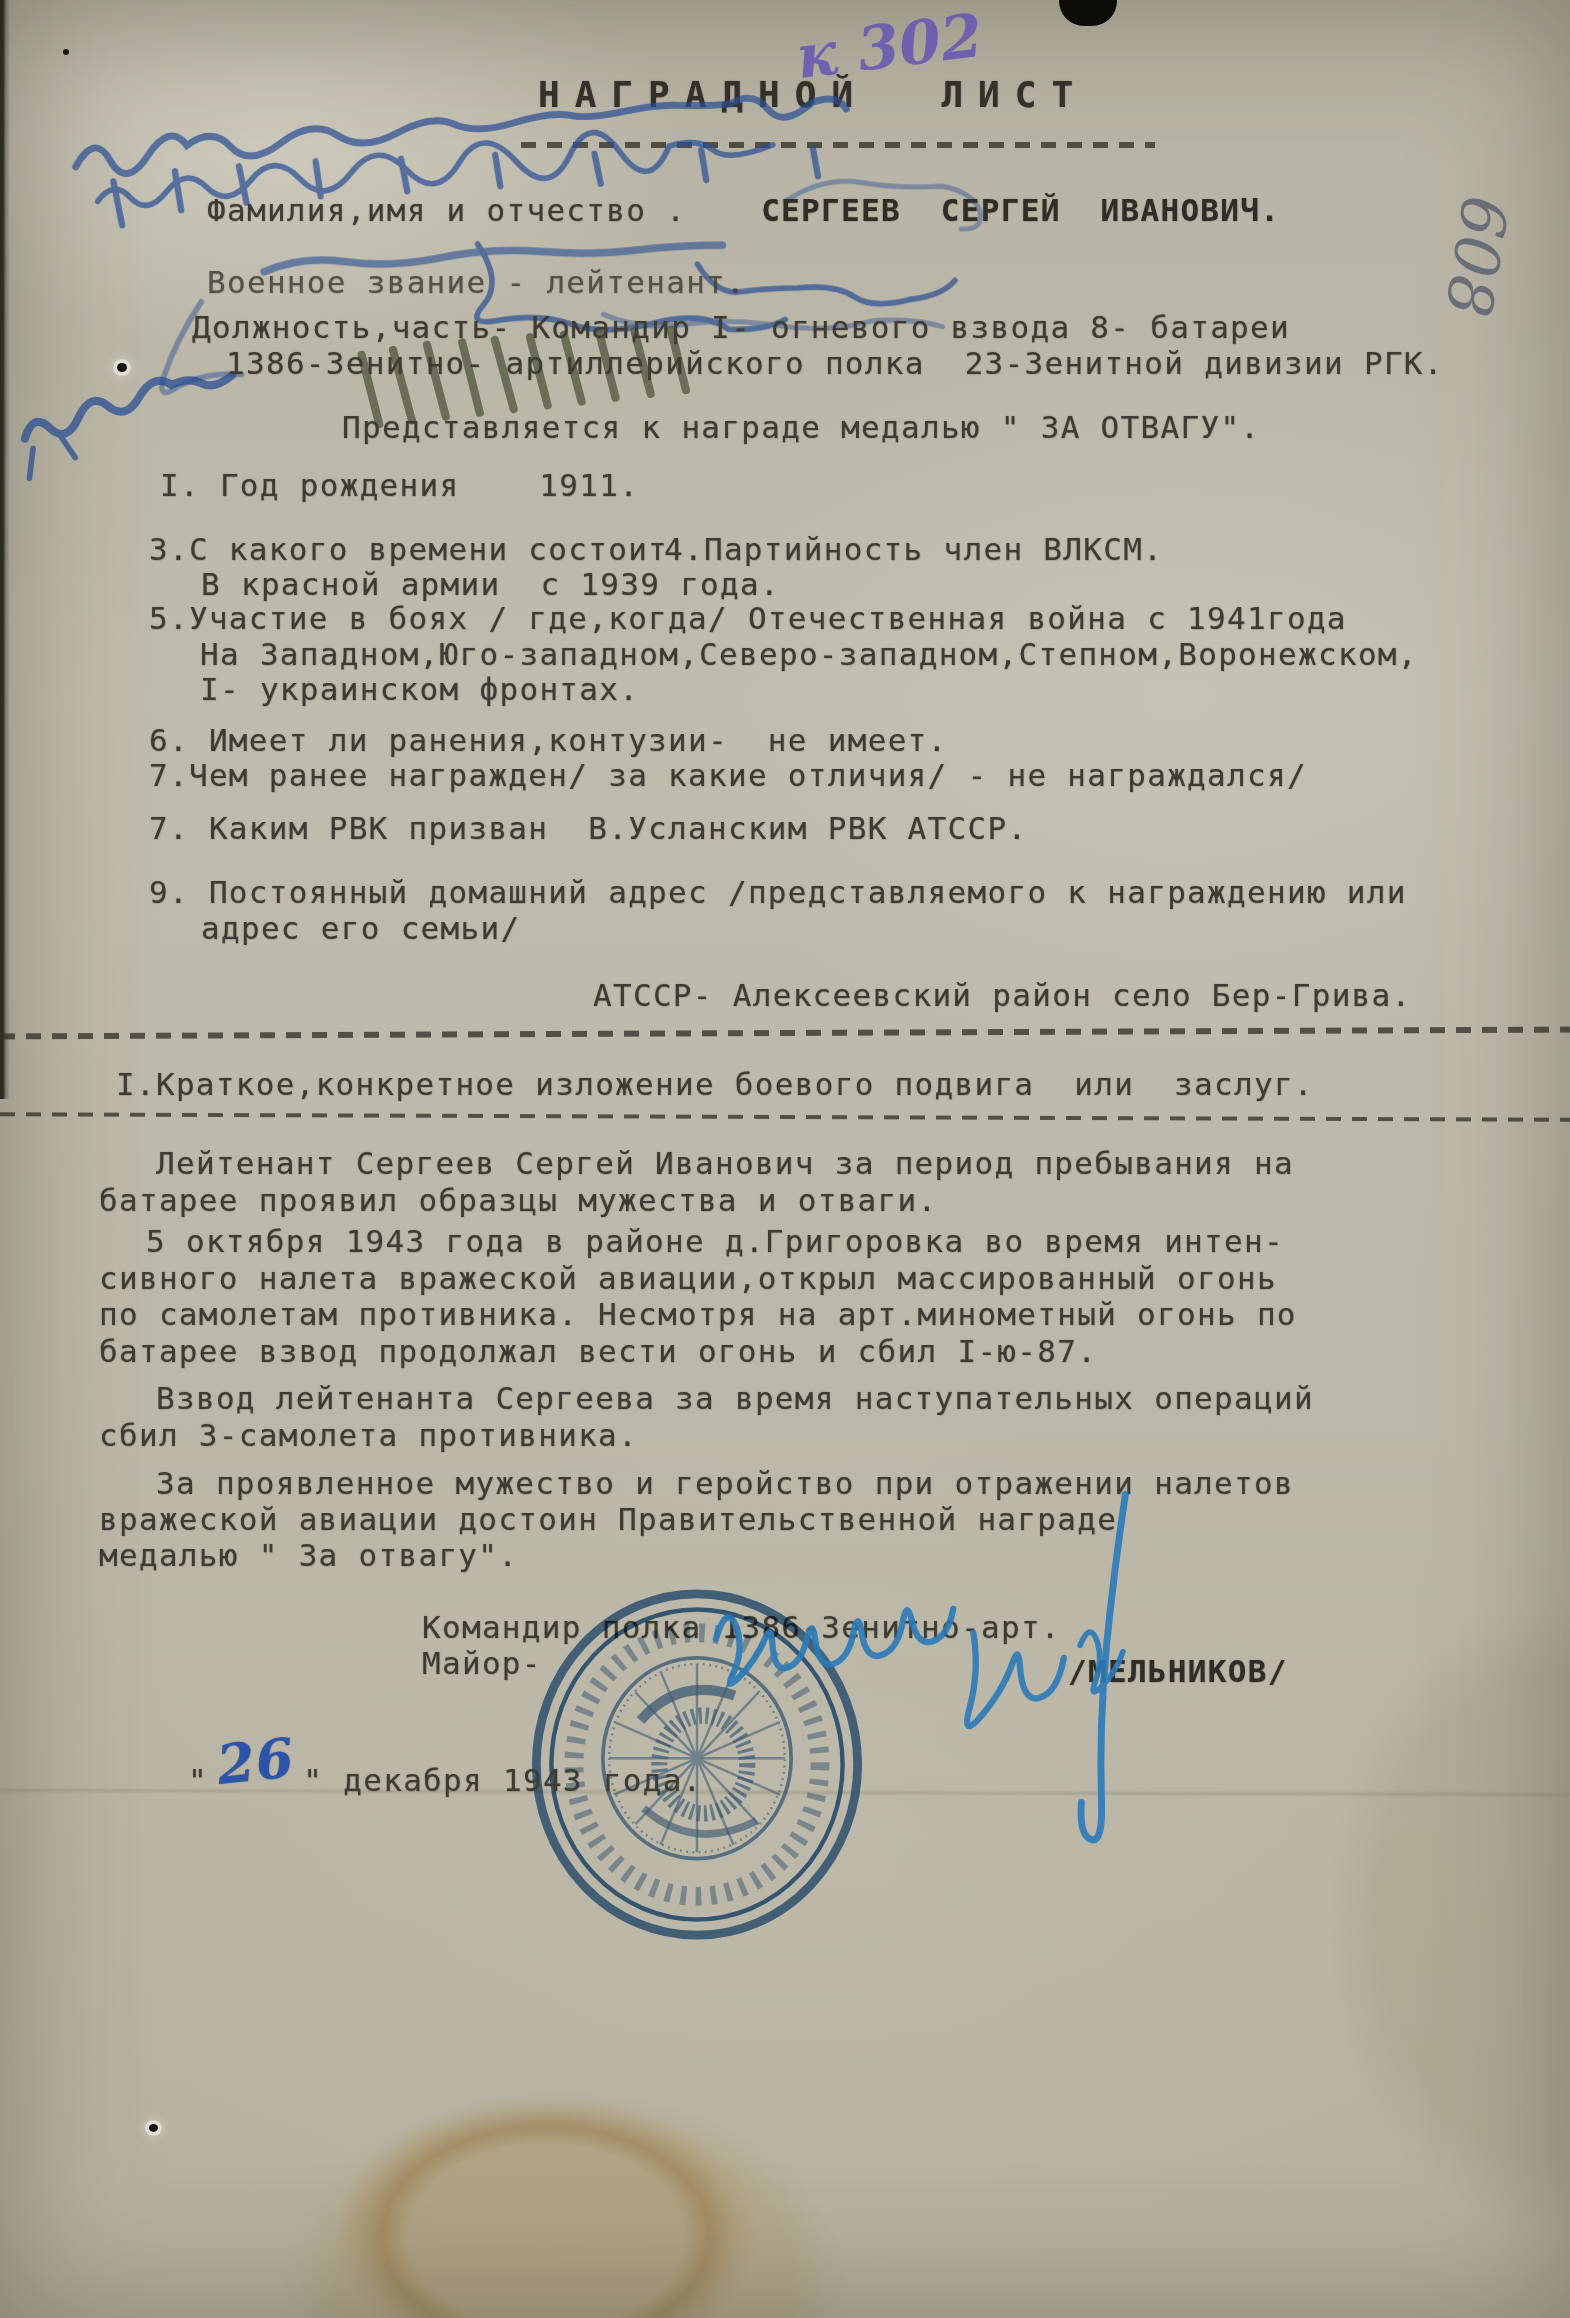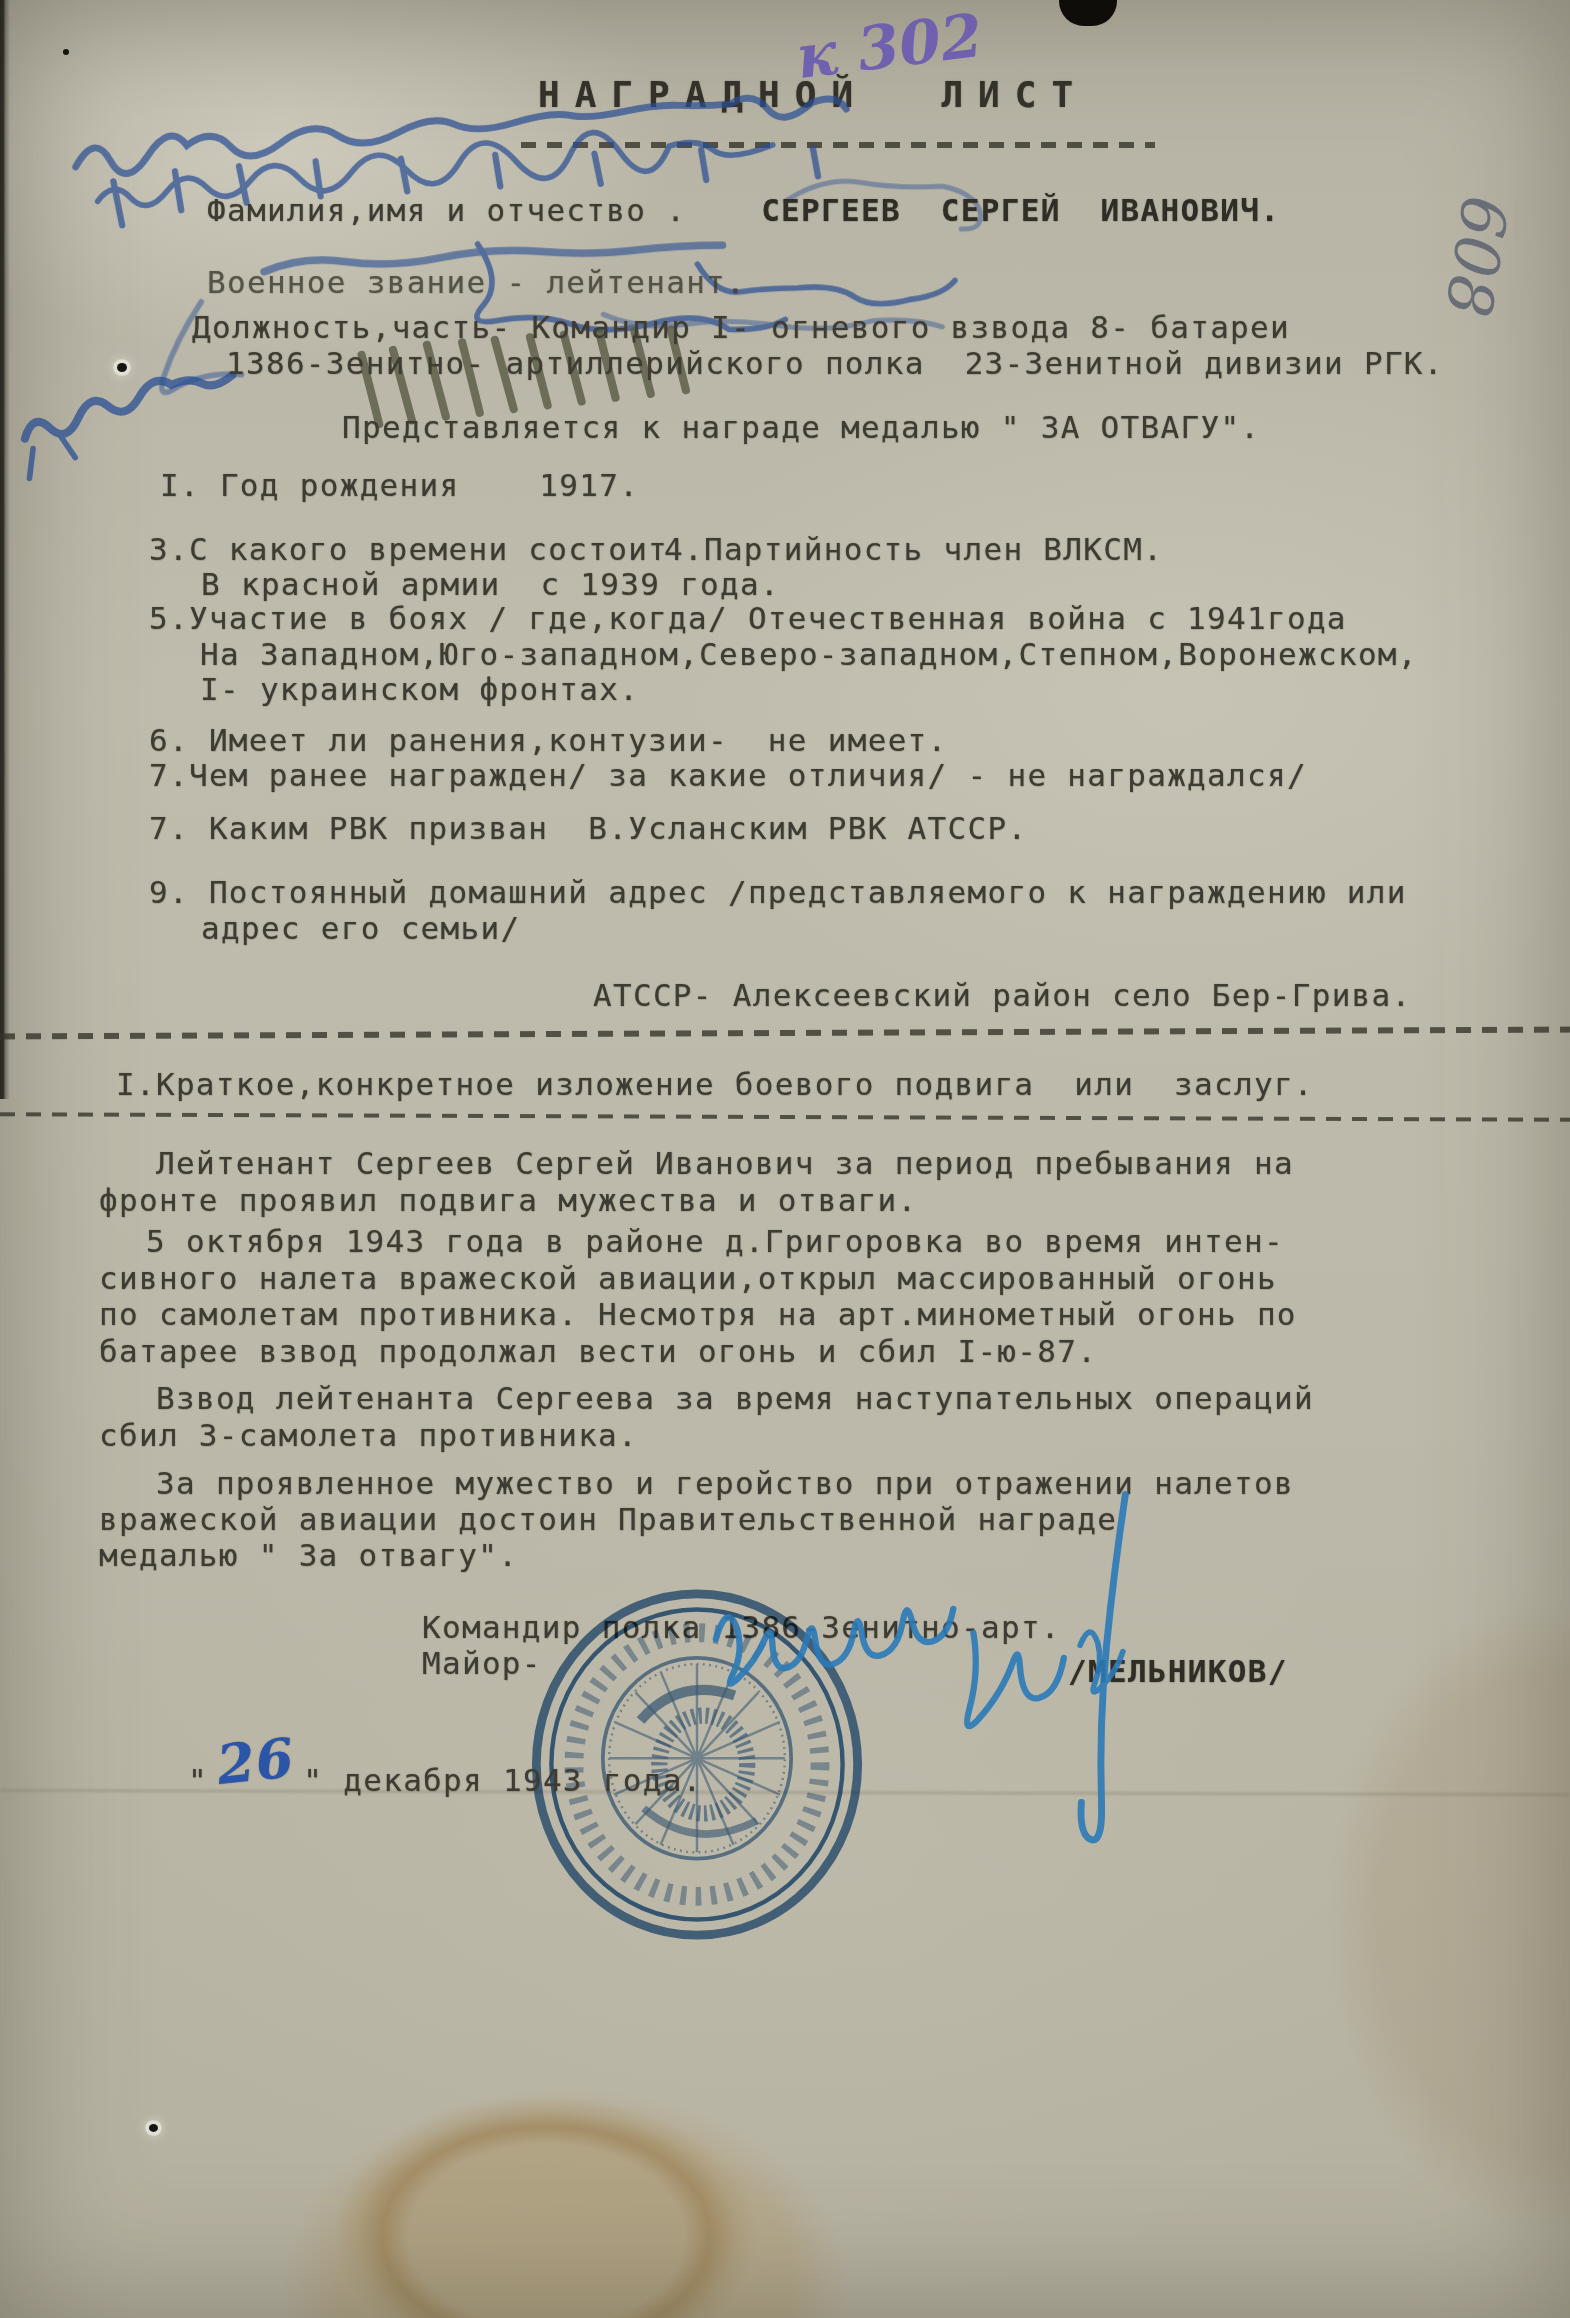--- a/index.html
+++ b/index.html
@@ -82,21 +82,21 @@
 
   <div class="typed faded" style="left:207px;top:264px;">Военное звание - лейтенант.</div>
 
   <div class="hand penc" style="left:1416px;top:220px;font-size:63px;transform:rotate(99deg);opacity:.85;">608</div>
 
   <div class="typed" style="left:192px;top:309px;">Должность,часть- Командир I- огневого взвода 8- батареи</div>
   <div class="typed" style="left:226px;top:345px;">1386-Зенитно- артиллерийского полка  23-Зенитной дивизии РГК.</div>
 
   <div class="typed" style="left:342px;top:409px;">Представляется к награде медалью " ЗА ОТВАГУ".</div>
 
-  <div class="typed" style="left:160px;top:467px;">I. Год рождения    1917.</div>
+  <div class="typed" style="left:160px;top:467px;">I. Год рождения    1911.</div>
 
   <div class="typed" style="left:149px;top:531px;">3.С какого времени состоит</div>
   <div class="typed" style="left:664px;top:531px;">4.Партийность член ВЛКСМ.</div>
   <div class="typed" style="left:201px;top:566px;">В красной армии  с 1939 года.</div>
 
   <div class="typed" style="left:149px;top:600px;">5.Участие в боях / где,когда/ Отечественная война с 1941года</div>
   <div class="typed" style="left:200px;top:636px;">На Западном,Юго-западном,Северо-западном,Степном,Воронежском,</div>
   <div class="typed" style="left:200px;top:671px;">I- украинском фронтах.</div>
 
   <div class="typed" style="left:149px;top:722px;">6. Имеет ли ранения,контузии-  не имеет.</div>
@@ -106,21 +106,21 @@
 
   <div class="typed" style="left:149px;top:874px;">9. Постоянный домашний адрес /представляемого к награждению или</div>
   <div class="typed" style="left:201px;top:910px;">адрес его семьи/</div>
   <div class="typed" style="left:593px;top:977px;">АТССР- Алексеевский район село Бер-Грива.</div>
 
   <div class="dashrow" style="left:0;top:1030px;width:1570px;transform:rotate(-.25deg);"></div>
   <div class="typed" style="left:116px;top:1066px;">I.Краткое,конкретное изложение боевого подвига  или  заслуг.</div>
   <div class="dashrow thin" style="left:0;top:1115px;width:1570px;transform:rotate(.2deg);"></div>
 
   <div class="typed" style="left:156px;top:1145px;">Лейтенант Сергеев Сергей Иванович за период пребывания на</div>
-  <div class="typed" style="left:99px;top:1182px;">фронте проявил подвига мужества и отваги.</div>
+  <div class="typed" style="left:99px;top:1182px;">батарее проявил образцы мужества и отваги.</div>
   <div class="typed" style="left:146px;top:1223px;">5 октября 1943 года в районе д.Григоровка во время интен-</div>
   <div class="typed" style="left:99px;top:1260px;">сивного налета вражеской авиации,открыл массированный огонь</div>
   <div class="typed" style="left:99px;top:1296px;">по самолетам противника. Несмотря на арт.минометный огонь по</div>
   <div class="typed" style="left:99px;top:1333px;">батарее взвод продолжал вести огонь и сбил I-ю-87.</div>
   <div class="typed" style="left:156px;top:1380px;">Взвод лейтенанта Сергеева за время наступательных операций</div>
   <div class="typed" style="left:99px;top:1417px;">сбил 3-самолета противника.</div>
   <div class="typed" style="left:156px;top:1465px;">За проявленное мужество и геройство при отражении налетов</div>
   <div class="typed" style="left:99px;top:1501px;">вражеской авиации достоин Правительственной награде</div>
   <div class="typed" style="left:99px;top:1537px;">медалью " За отвагу".</div>
 

